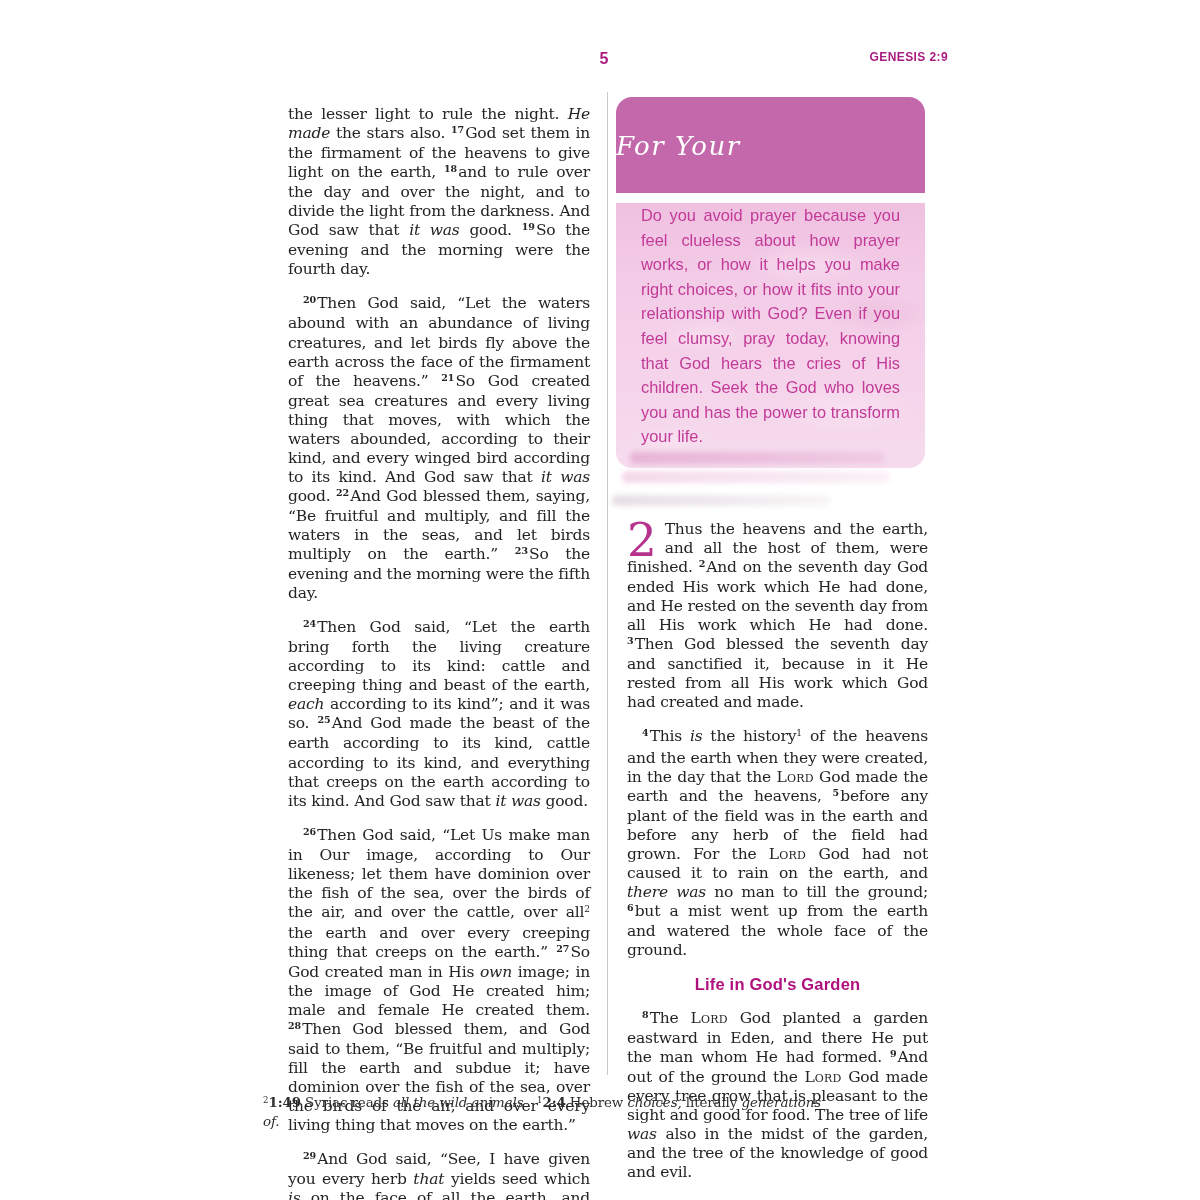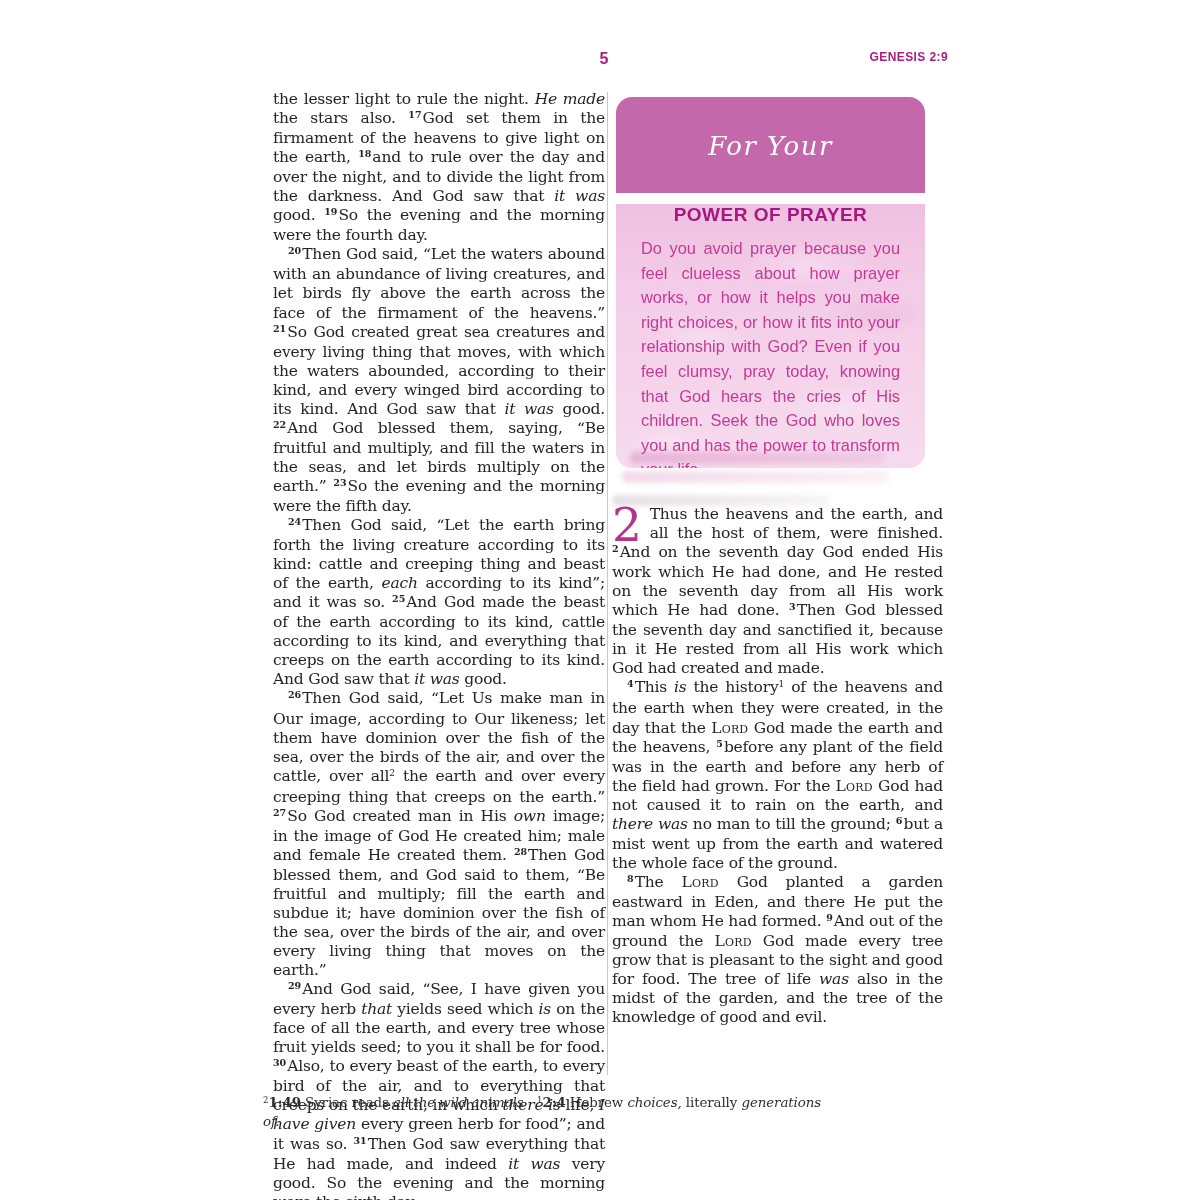--- a/index.html
+++ b/index.html
@@ -9,36 +9,36 @@
   .page-number{position:absolute;left:590px;top:50px;width:28px;text-align:center;
     font-family:"Liberation Sans",sans-serif;font-weight:bold;font-size:16px;color:var(--header-pink);}
   .header-ref{position:absolute;right:252px;top:50px;
     font-family:"Liberation Sans",sans-serif;font-weight:bold;font-size:12px;
     letter-spacing:.4px;color:var(--header-pink);}
   
   .divider{position:absolute;left:607px;top:92px;width:1px;height:983px;background:var(--divider);}
   .text-col{position:absolute;color:var(--body-text);}
   .left-col{left:273px;top:90px;width:332px;}
   .right-col{left:612px;top:505px;width:331px;}
-  .bt{margin:0;text-align:justify;font-size:15.5px;line-height:19.05px;letter-spacing:-0.2px;}
+  .bt{margin:15px;text-align:justify;font-size:15.5px;line-height:19.05px;letter-spacing:-0.2px;}
   .bt.ind{text-indent:15px;}
   sup.vnum{font-size:9.5px;font-weight:bold;vertical-align:baseline;position:relative;top:-5px;
     letter-spacing:0;margin-right:1px;}
   sup.fnmark{font-size:9px;vertical-align:baseline;position:relative;top:-5px;letter-spacing:0;}
   .smallcaps{font-variant:small-caps;letter-spacing:.2px;}
   .dropcap{float:left;font-size:47px;line-height:37px;color:var(--dropcap);
     margin:1px 8px 0 0;font-weight:normal;}
   .section-heading{margin:9px 0 5px;text-align:center;
     font-family:"Liberation Sans",sans-serif;font-weight:bold;font-size:16.5px;
     color:var(--section-heading);letter-spacing:.2px;}
   
   .callout{position:absolute;left:616px;top:97px;width:309px;height:371px;border-radius:16px;
     overflow:hidden;}
   .callout-band{height:94px;background:var(--callout-band);position:relative;
-    display:flex;flex-direction:column;justify-content:center;align-items:center;padding-top:2px;}
+    display:flex;flex-direction:column;justify-content:center;align-items:flex-start;padding-top:2px;}
   .script{color:#ffffff;font-style:italic;font-family:"DejaVu Serif",serif;letter-spacing:1.5px;}
   .script-line1{font-size:26px;line-height:32px;}
   .script-line2{font-size:27px;line-height:34px;}
   .callout-body{height:277px;position:relative;
     background:linear-gradient(180deg,#efc0e0 0%,#f3cce7 28%,#f5d3ea 60%,#f6dcee 100%);}
   .callout-body::before{content:"";position:absolute;inset:0;pointer-events:none;
     background:
       radial-gradient(ellipse 90px 32px at 62% 22%,rgba(255,255,255,.30),transparent 70%),
       radial-gradient(ellipse 70px 26px at 28% 48%,rgba(255,255,255,.25),transparent 70%),
       radial-gradient(ellipse 100px 36px at 74% 74%,rgba(255,255,255,.25),transparent 70%),
@@ -82,32 +82,32 @@
       <p class="bt ind"><sup class="vnum">24</sup>Then God said, “Let the earth bring forth the living creature according to its kind: cattle and creeping thing and beast of the earth, <i>each</i> according to its kind”; and it was so. <sup class="vnum">25</sup>And God made the beast of the earth according to its kind, cattle according to its kind, and everything that creeps on the earth according to its kind. And God saw that <i>it was</i> good.</p>
       <p class="bt ind"><sup class="vnum">26</sup>Then God said, “Let Us make man in Our image, according to Our likeness; let them have dominion over the fish of the sea, over the birds of the air, and over the cattle, over all<sup class="fnmark">2</sup> the earth and over every creeping thing that creeps on the earth.” <sup class="vnum">27</sup>So God created man in His <i>own</i> image; in the image of God He created him; male and female He created them. <sup class="vnum">28</sup>Then God blessed them, and God said to them, “Be fruitful and multiply; fill the earth and subdue it; have dominion over the fish of the sea, over the birds of the air, and over every living thing that moves on the earth.”</p>
       <p class="bt ind"><sup class="vnum">29</sup>And God said, “See, I have given you every herb <i>that</i> yields seed which <i>is</i> on the face of all the earth, and every tree whose fruit yields seed; to you it shall be for food. <sup class="vnum">30</sup>Also, to every beast of the earth, to every bird of the air, and to everything that creeps on the earth, in which <i>there is</i> life, <i>I have given</i> every green herb for food”; and it was so. <sup class="vnum">31</sup>Then God saw everything that He had made, and indeed <i>it was</i> very good. So the evening and the morning were the sixth day.</p>
     </div>
 
   <div class="callout">
     <div class="callout-band">
       <div class="script script-line1">For Your</div>
     </div>
     <div class="callout-body">
-      <div class="callout-title">POWER OF PRAYER</div>
       <p class="callout-text">Do you avoid prayer because you feel clueless about how prayer works, or how it helps you make right choices, or how it fits into your relationship with God? Even if you feel clumsy, pray today, knowing that God hears the cries of His children. Seek the God who loves you and has the power to transform your life.</p>
     </div>
   </div>
 
   <div class="ghost ghost1"></div>
   <div class="ghost ghost2"></div>
   <div class="ghost ghost3"></div>
 
   <div class="text-col right-col" id="right-col">
       <p class="bt chapter-open"><span class="dropcap">2</span>Thus the heavens and the earth, and all the host of them, were finished. <sup class="vnum">2</sup>And on the seventh day God ended His work which He had done, and He rested on the seventh day from all His work which He had done. <sup class="vnum">3</sup>Then God blessed the seventh day and sanctified it, because in it He rested from all His work which God had created and made.</p>
       <p class="bt ind"><sup class="vnum">4</sup>This <i>is</i> the history<sup class="fnmark">1</sup> of the heavens and the earth when they were created, in the day that the <span class="smallcaps">Lord</span> God made the earth and the heavens, <sup class="vnum">5</sup>before any plant of the field was in the earth and before any herb of the field had grown. For the <span class="smallcaps">Lord</span> God had not caused it to rain on the earth, and <i>there was</i> no man to till the ground; <sup class="vnum">6</sup>but a mist went up from the earth and watered the whole face of the ground.</p>
+      <h3 class="section-heading">Life in God's Garden</h3>
       <p class="bt ind"><sup class="vnum">8</sup>The <span class="smallcaps">Lord</span> God planted a garden eastward in Eden, and there He put the man whom He had formed. <sup class="vnum">9</sup>And out of the ground the <span class="smallcaps">Lord</span> God made every tree grow that is pleasant to the sight and good for food. The tree of life <i>was</i> also in the midst of the garden, and the tree of the knowledge of good and evil.</p>
     </div>
 
   <div class="footnotes">
     <div class="fn-left" id="fn-left"><sup class="fnmark">2</sup><b>1:49</b> Syriac reads <i>all the wild animals of.</i></div>
     <div class="fn-right" id="fn-right"><sup class="fnmark">1</sup><b>2:4</b> Hebrew <i>choices,</i> literally <i>generations</i></div>
   </div>
 
 </div>
 

